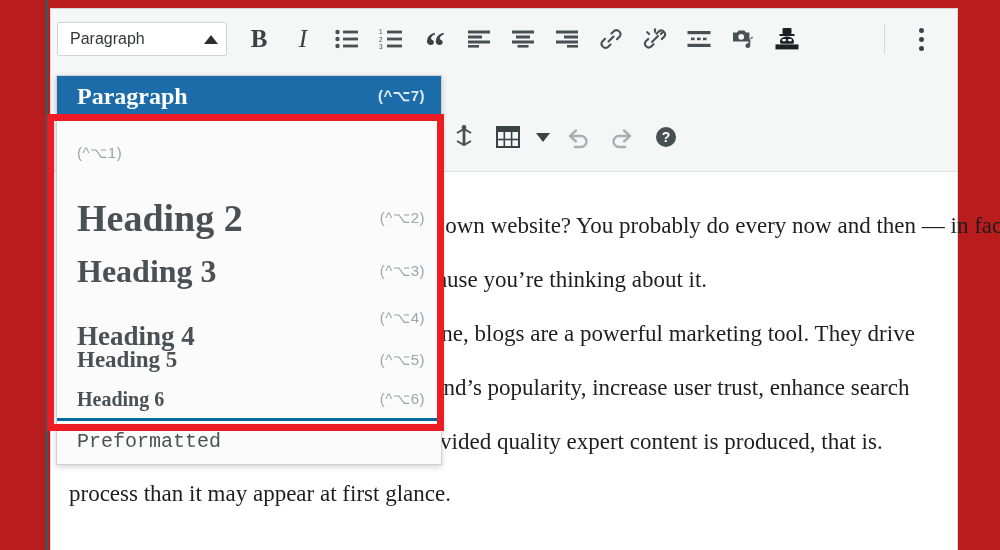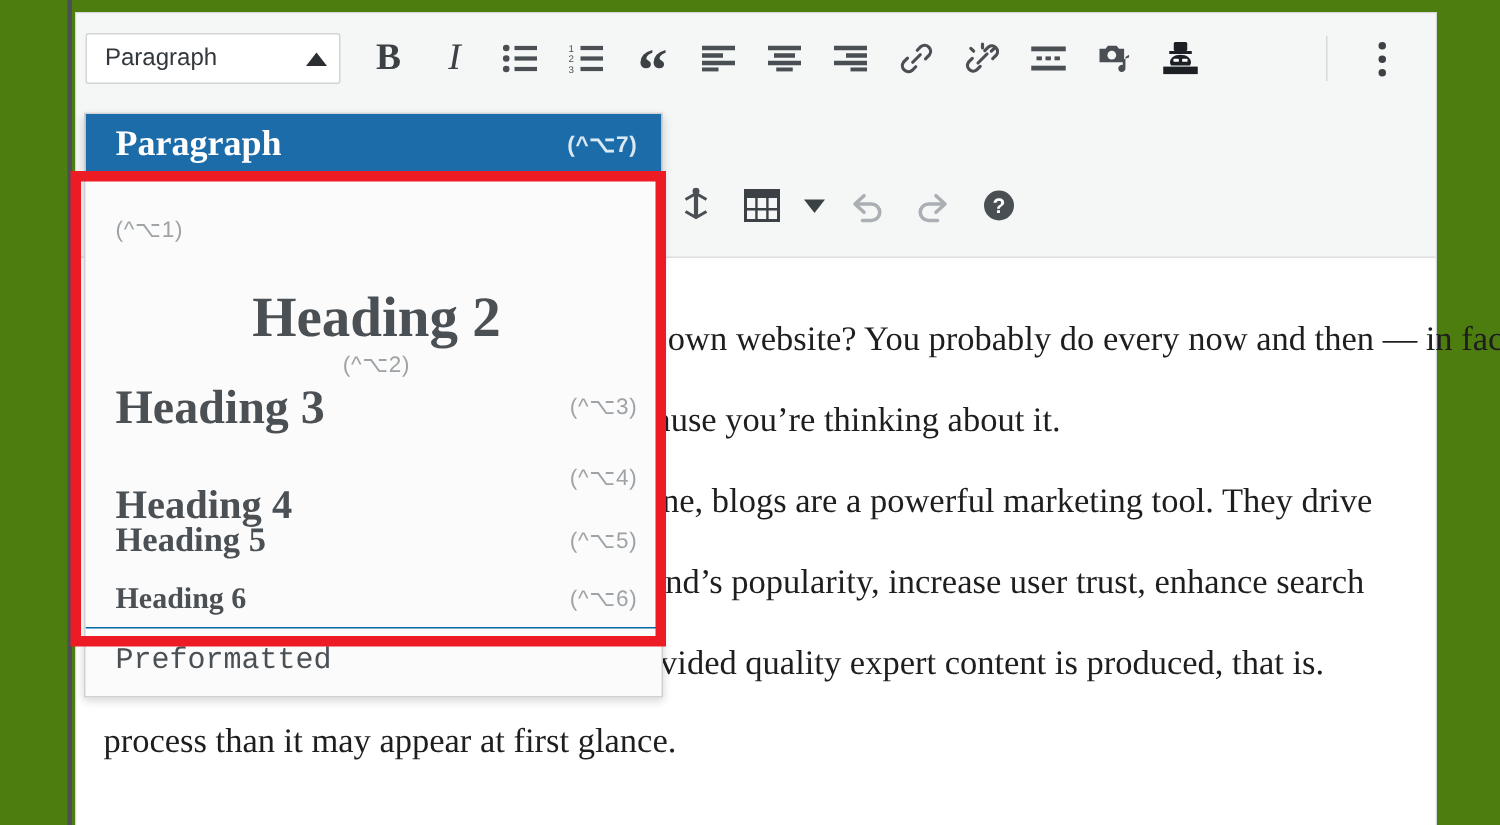--- a/index.html
+++ b/index.html
@@ -9,21 +9,21 @@
     height: 550px;
     overflow: hidden;
     background: #ffffff;
     font-family: "Liberation Sans", sans-serif;
   }
 
   #root {
     position: relative;
     width: 1000px;
     height: 550px;
-    background: #4d7c0f;
+    background: #b91c1c;
   }
 
   
   .gutter-line {
     position: absolute;
     left: 45px; top: 0px;
     width: 3px; height: 550px;
     background: #4a5055;
   }
 
@@ -157,31 +157,31 @@
   .dd-item.selected .name {
     font-family: "Liberation Serif", serif;
     font-weight: bold;
     font-size: 24px;
     color: #ffffff;
   }
   .dd-item.selected .shortcut { color: #dce9f3; font-weight: bold; }
 
   .dd-item.h1 { height: 74px; }
   .dd-item.h1 .name { font-family: "Liberation Serif", serif; font-weight: bold; font-size: 50px; color: #4b5055; }
-  .dd-item.h2 { height: 56px; flex-direction: column; }
+  .dd-item.h2 { height: 56px; }
   .dd-item.h2 .name { font-family: "Liberation Serif", serif; font-weight: bold; font-size: 38px; color: #4b5055; }
   .dd-item.h3 { height: 50px; }
   .dd-item.h3 .name { font-family: "Liberation Serif", serif; font-weight: bold; font-size: 32px; color: #4b5055; }
   .dd-item.h4 { height: 44px; }
   .dd-item.h4 .name { font-family: "Liberation Serif", serif; font-weight: bold; font-size: 27px; color: #4b5055; margin-top: 36px; }
   .dd-item.h5 { height: 40px; }
   .dd-item.h5 .name { font-family: "Liberation Serif", serif; font-weight: bold; font-size: 23px; color: #4b5055; }
   .dd-item.h6 { height: 38px; }
   .dd-item.h6 .name { font-family: "Liberation Serif", serif; font-weight: bold; font-size: 20px; color: #4b5055; }
-  .dd-item.pre { height: 44px; border-top: 1px solid #0369a1; }
+  .dd-item.pre { height: 44px; border-top: 3px solid #0369a1; }
   .dd-item.pre .name {
     font-family: "Liberation Mono", monospace;
     font-size: 20px;
     color: #4b5055;
   }
 
   
   .red-box {
     position: absolute;
     left: 47px; top: 114px;

